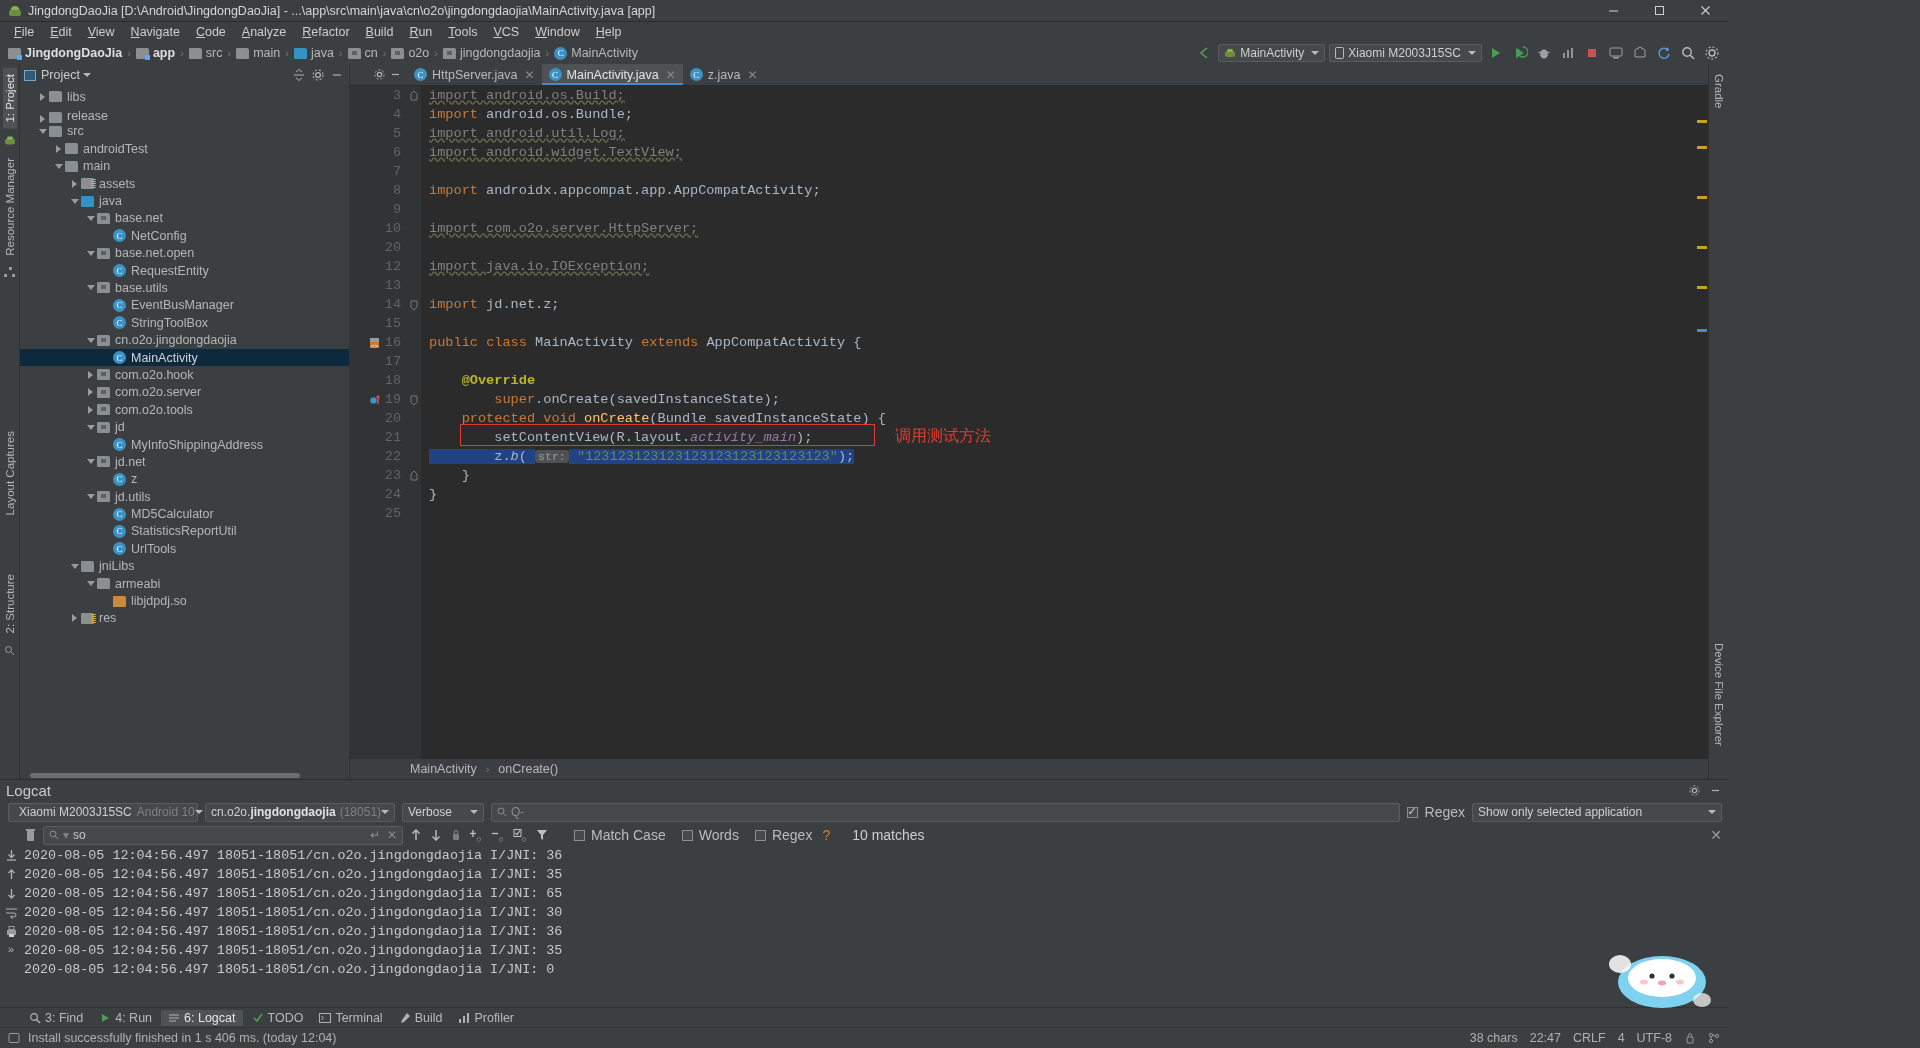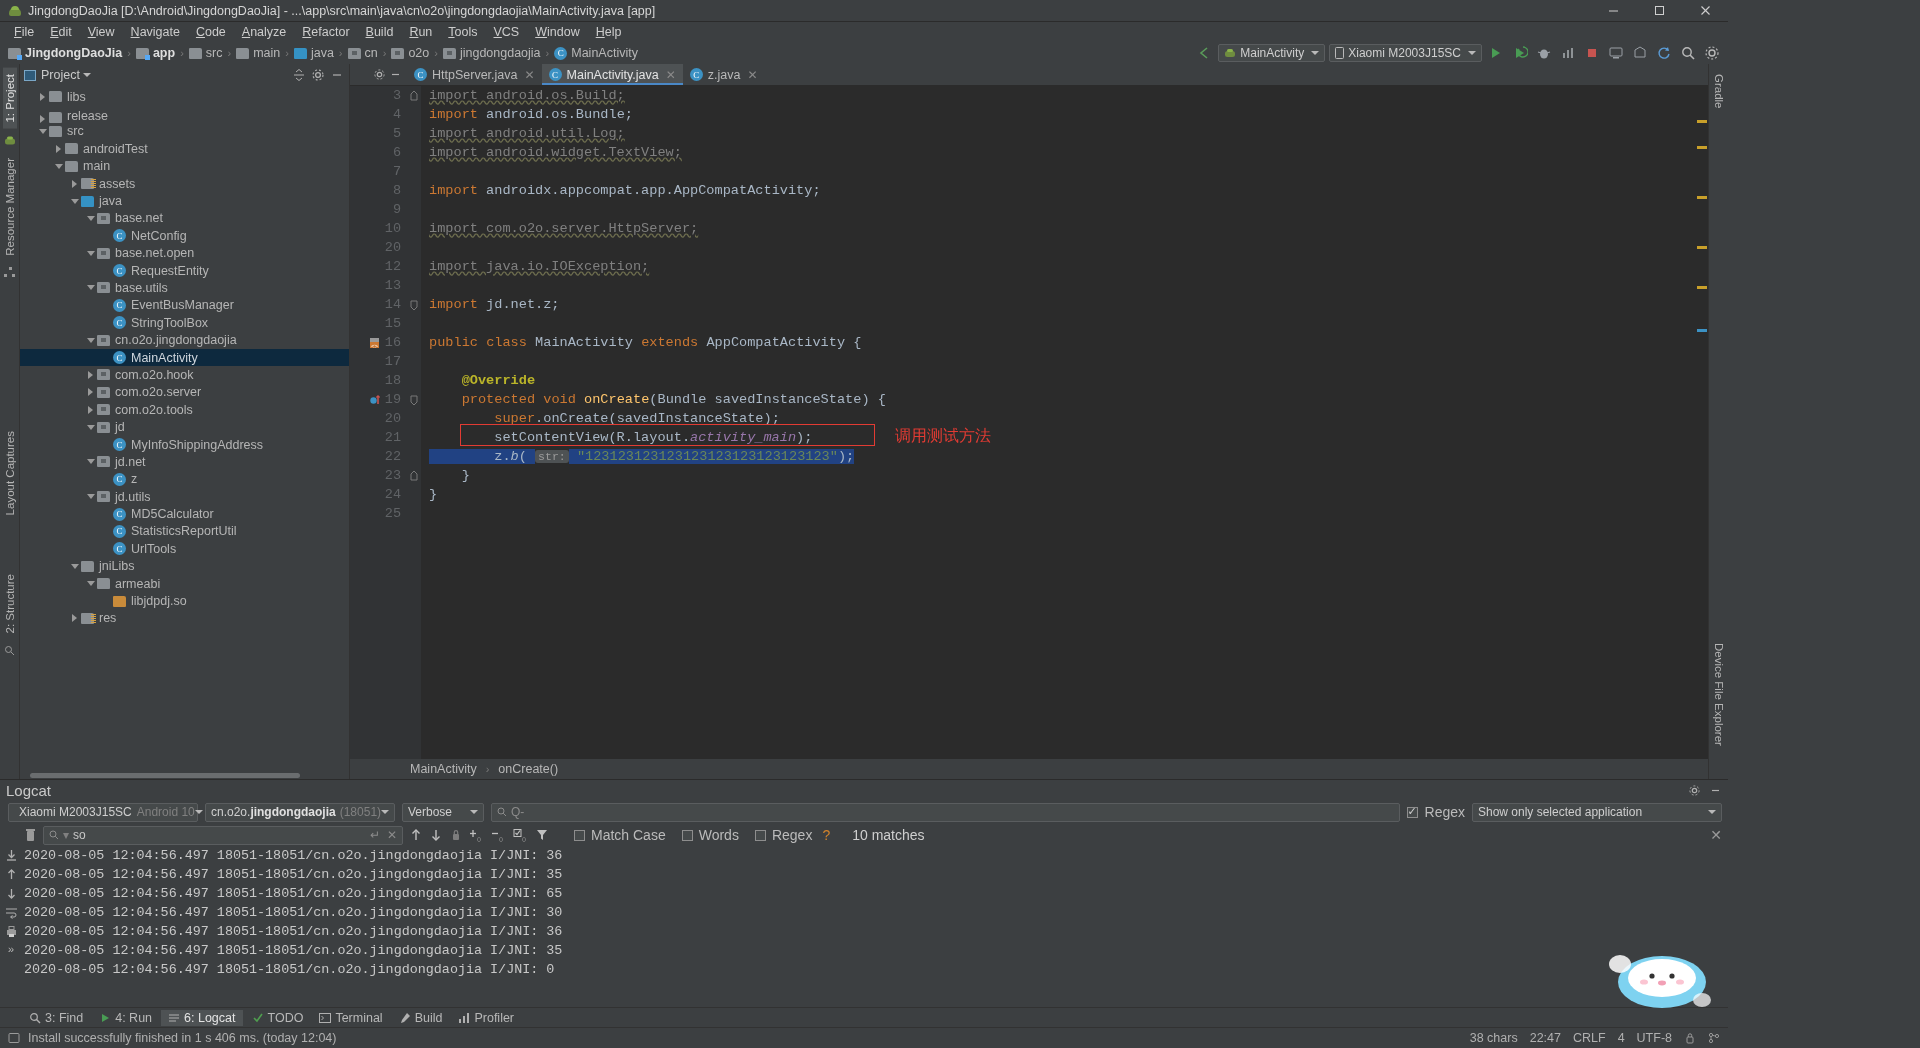--- a/index.html
+++ b/index.html
@@ -772,22 +772,22 @@
             <div class="cline"></div>
             <div class="cline"><span class="unused">import com.o2o.server.HttpServer;</span></div>
             <div class="cline"></div>
             <div class="cline"><span class="unused">import java.io.IOException;</span></div>
             <div class="cline"></div>
             <div class="cline"><span class="kw">import</span><span> jd.net.z;</span></div>
             <div class="cline"></div>
             <div class="cline"><span class="kw">public</span><span> </span><span class="kw">class</span><span> MainActivity </span><span class="kw">extends</span><span> AppCompatActivity {</span></div>
             <div class="cline"></div>
             <div class="cline"><span class="ann">    @Override</span></div>
+            <div class="cline"><span>        </span><span class="kw">super</span><span>.onCreate(savedInstanceState);</span></div>
             <div class="cline"><span>    </span><span class="kw">protected</span><span> </span><span class="kw">void</span><span> </span><span class="mth">onCreate</span><span>(Bundle savedInstanceState) {</span></div>
-            <div class="cline"><span>        </span><span class="kw">super</span><span>.onCreate(savedInstanceState);</span></div>
             <div class="cline"><span>        setContentView(R.layout.</span><span class="ital">activity_main</span><span>);</span></div>
             <div class="cline" style="padding-left: 8px;"><span style="background: rgb(33, 66, 131);">        </span><span style="background: rgb(33, 66, 131);">z</span><span style="background: rgb(33, 66, 131);">.</span><span style="font-style: italic; background: rgb(33, 66, 131);">b</span><span style="background: rgb(33, 66, 131);">( </span><span style="background: rgb(78, 82, 84); color: rgb(154, 154, 154); border-radius: 3px; padding: 0px 3px; font-size: 11.5px;">str:</span><span class="str" style="background: rgb(33, 66, 131);"> "123123123123123123123123123123"</span><span style="background: rgb(33, 66, 131);">);</span></div>
             <div class="cline"><span>    }</span></div>
             <div class="cline"><span>}</span></div>
             <div class="cline"></div>
           </div>
 
         <div class="redbox" style="left:110px; top:338px; width:415px; height:22px;"></div>
         <div class="redtext" style="left:545px; top:340px;">调用测试方法</div>
 

